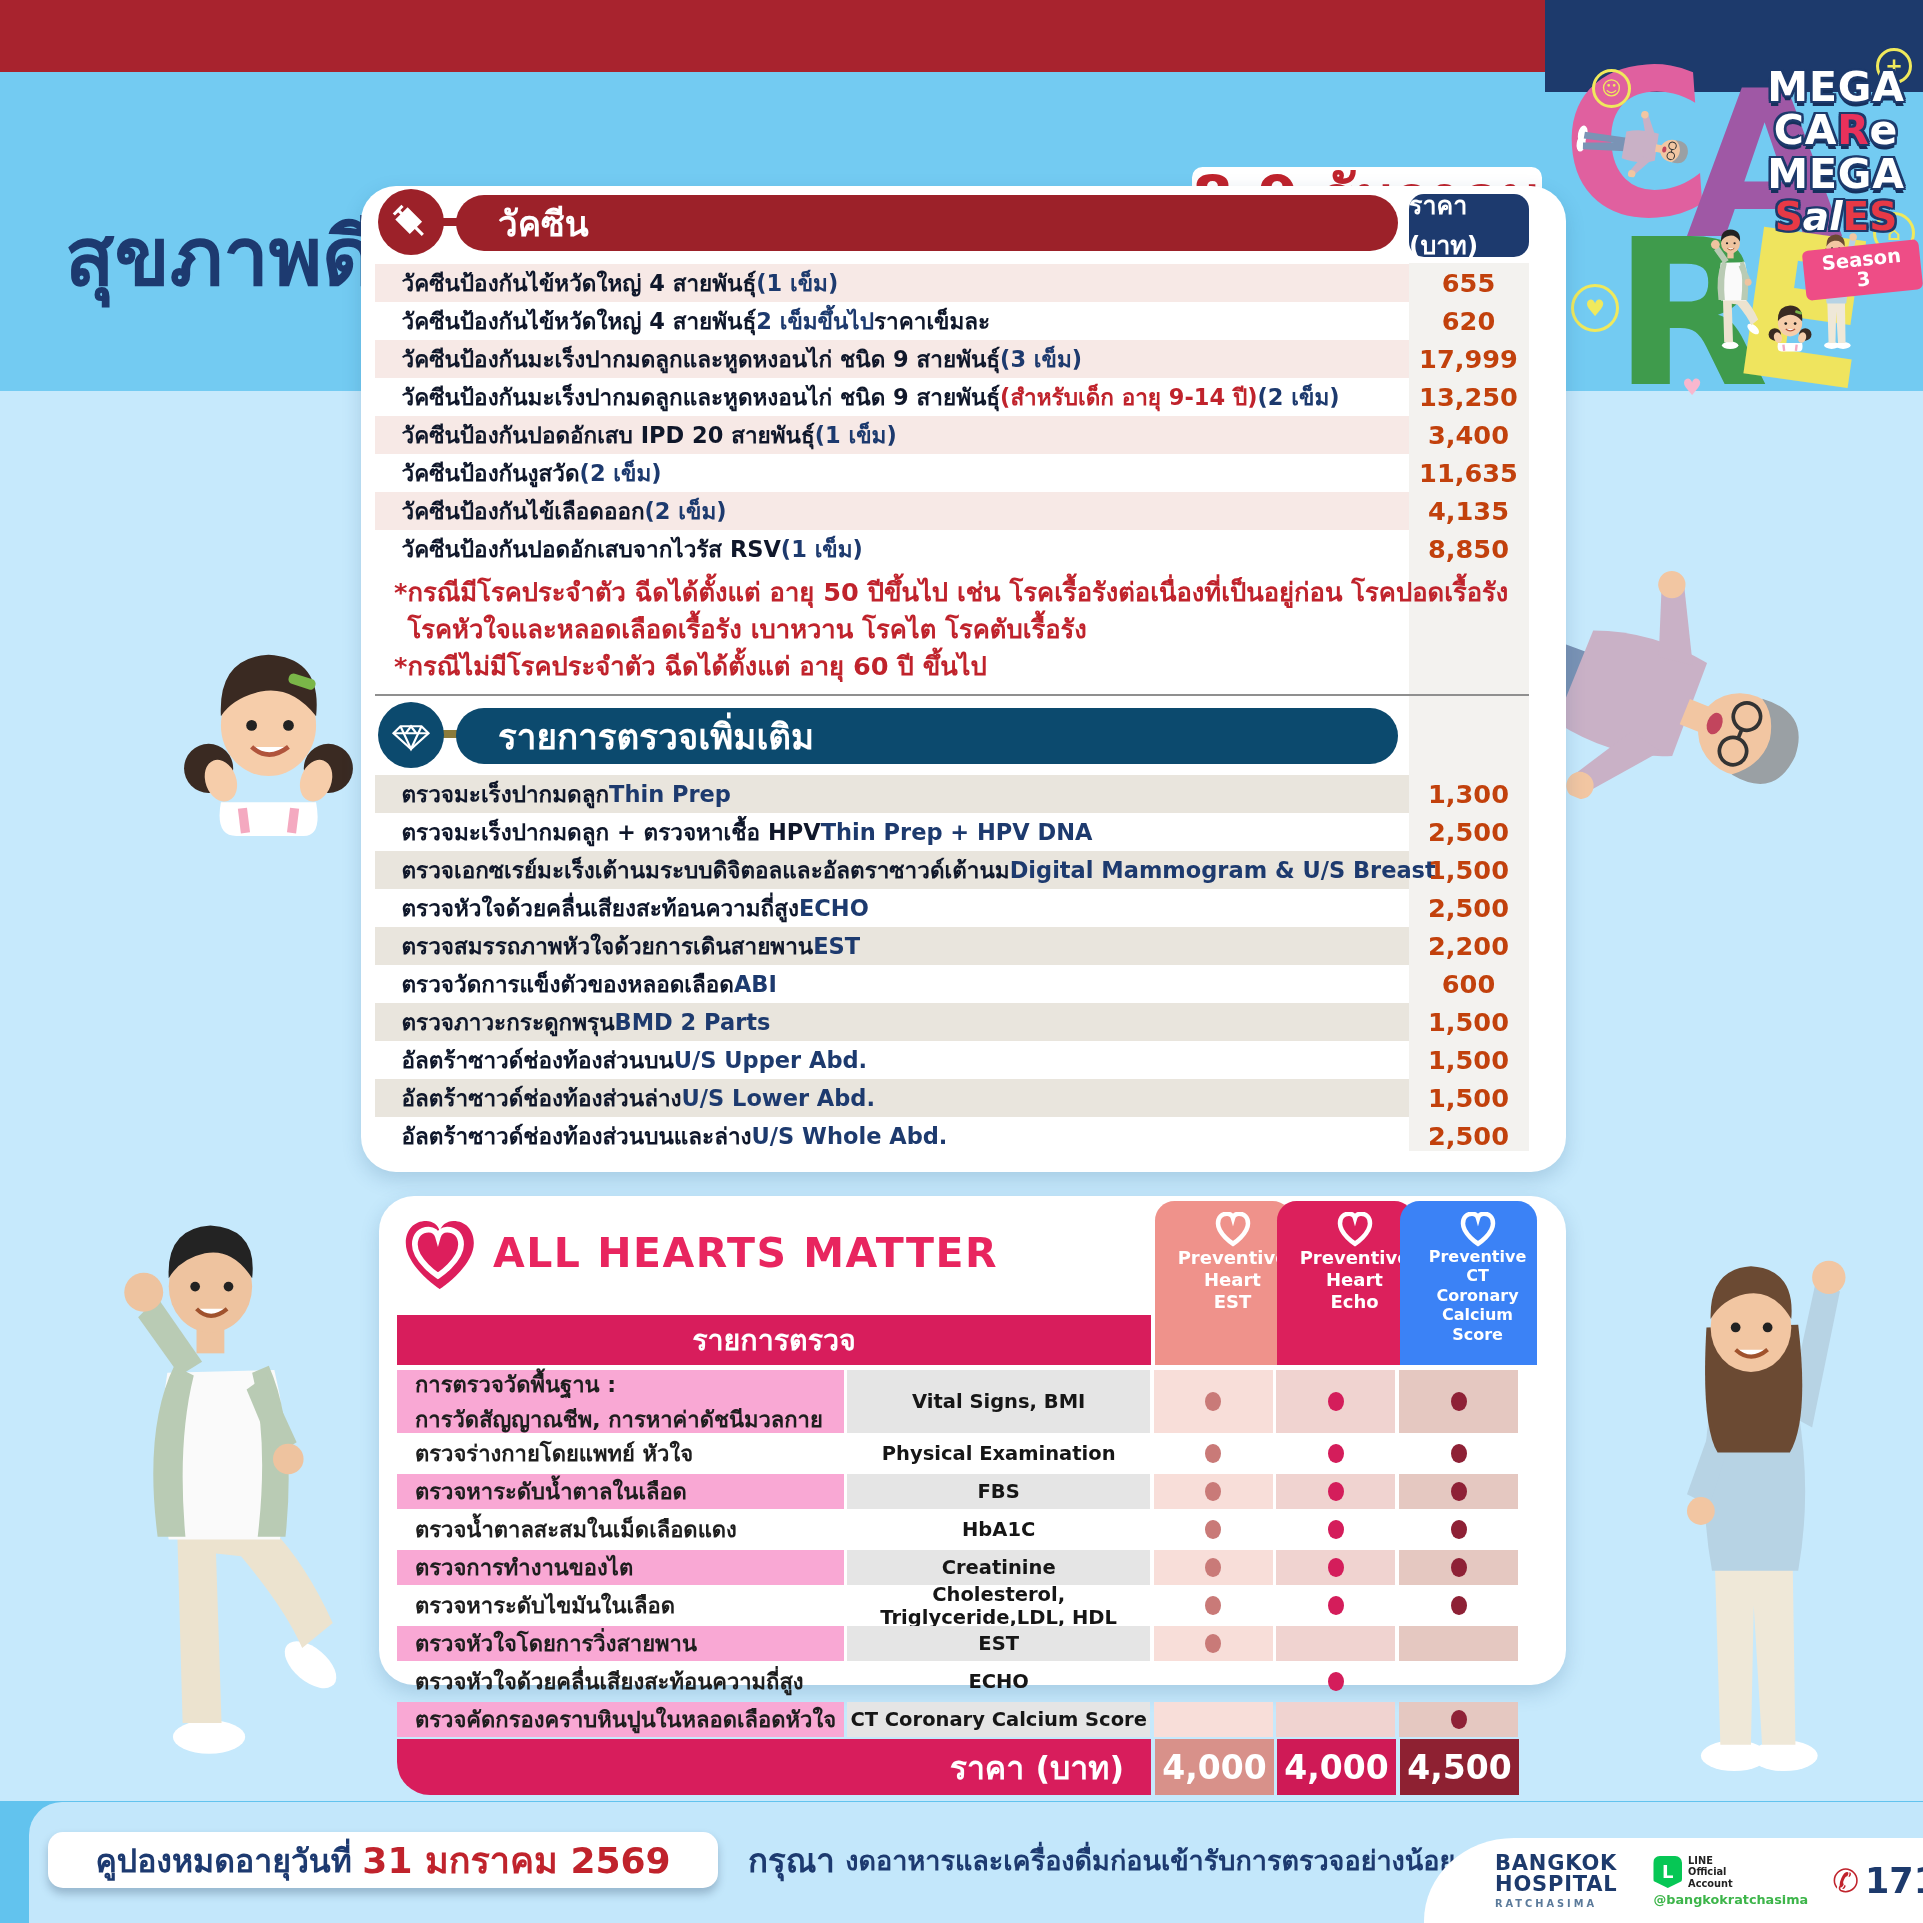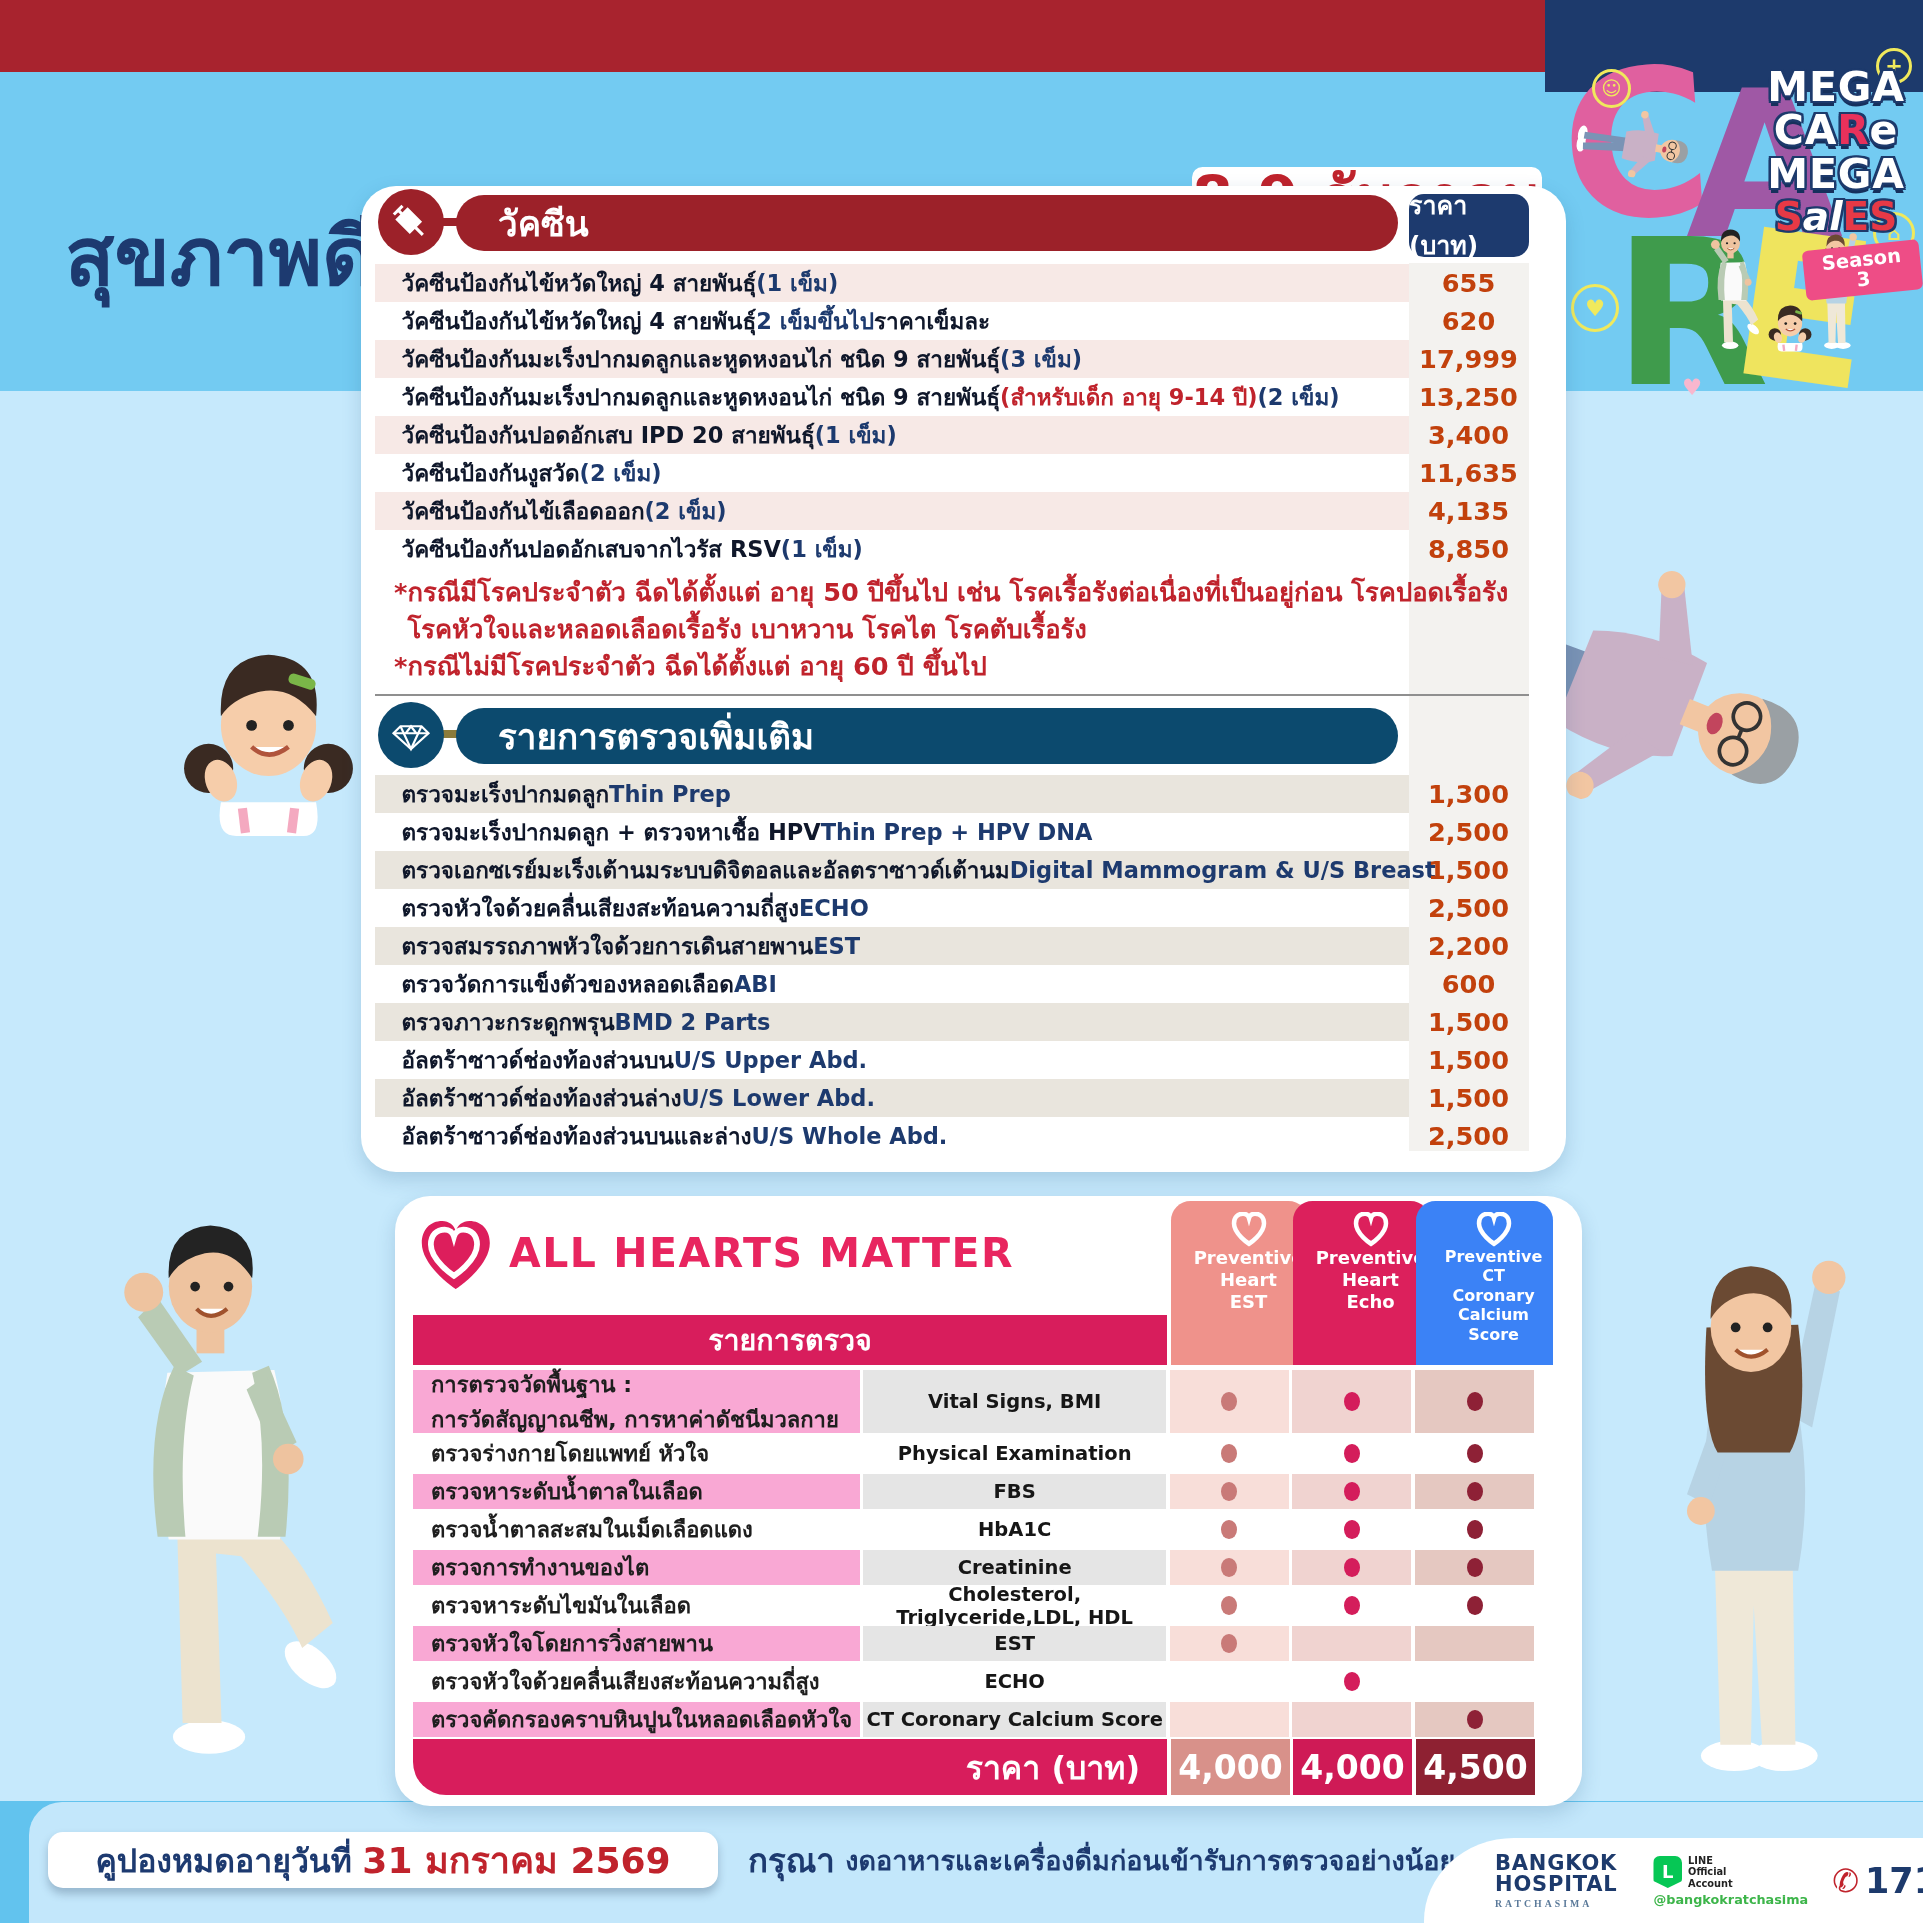--- a/index.html
+++ b/index.html
@@ -25,21 +25,21 @@
   #mega-block .mega-line{font-size:41px;letter-spacing:0.8px;text-shadow:2.3px 0 #1d3a6c,-2.3px 0 #1d3a6c,0 2.3px #1d3a6c,0 -2.3px #1d3a6c,2.3px 2.3px #1d3a6c,-2.3px -2.3px #1d3a6c,2.3px -2.3px #1d3a6c,-2.3px 2.3px #1d3a6c,0 4.5px #16305c;}
   #mega-block .accent{color:#e8315b;}
   #mega-block .sales-line{font-size:39px;text-shadow:2.3px 0 #1d3a6c,-2.3px 0 #1d3a6c,0 2.3px #1d3a6c,0 -2.3px #1d3a6c,2.3px 2.3px #1d3a6c,-2.3px -2.3px #1d3a6c,2.3px -2.3px #1d3a6c,-2.3px 2.3px #1d3a6c;}
   #mega-block .sales-line .s-red{color:#e63946;}
   #mega-block .sales-line .s-al{font-style:italic;}
   #season-badge{display:inline-block;margin-top:7.5px;margin-left:53px;background:#ee4d86;color:#fff;font-size:19.5px;font-weight:700;padding:4.5px 13.5px;border-radius:6px;transform:rotate(-6deg);text-shadow:none;}
   .mini-icon{z-index:2;color:#f0e95c;border:3px solid #f0e95c;border-radius:50%;display:flex;align-items:center;justify-content:center;background:transparent;font-weight:700;}
   
   .card{background:#fff;border-radius:35px;box-shadow:0 7.5px 19.5px rgba(30,80,120,.18);z-index:5;}
   #card1{left:361px;top:186px;width:1205px;height:986px;}
-  #card2{left:379px;top:1196px;width:1187px;height:610px;margin-left:16px;}
+  #card2{left:379px;top:1196px;width:1187px;height:489px;}
   
   .sec-circle{position:absolute;width:66px;height:66px;border-radius:50%;display:flex;align-items:center;justify-content:center;}
   .sec-pill{position:absolute;height:56px;border-radius:28.6px;display:flex;align-items:center;color:#fff;font-size:35px;font-weight:800;padding-left:42px;box-sizing:border-box;}
   .red-bg{background:#9c2129;} .gold-bg{background:#0c4a6e;}
   .sec-link{position:absolute;height:7.5px;background:#9c2129;}
   #price-pill{left:1048px;top:7.5px;width:120px;height:63px;background:#1d3a6e;border-radius:15px;color:#fff;font-size:25px;font-weight:700;display:flex;align-items:center;justify-content:center;}
   #price-strip{left:1048px;top:77px;width:120px;height:888px;background:#f3f2ef;}
   
   .rows{position:absolute;left:13.5px;width:1154px;}
   .vrow{display:flex;height:38px;align-items:center;}
@@ -78,21 +78,21 @@
   #footer-panel{left:28.6px;top:1802px;width:1895px;height:122px;background:#c3e7fb;border-top-left-radius:33px;}
   #coupon-badge{left:48px;top:1832px;width:670px;height:56px;background:#fff;border-radius:15px;box-shadow:0 5.3px 9px rgba(20,40,70,.25);display:flex;align-items:center;justify-content:center;gap:10.5px;white-space:nowrap;z-index:6;}
   #coupon-badge .c-pre{color:#1d3a70;font-size:32px;font-weight:900;}
   #coupon-badge .c-date{color:#c0232c;font-size:36px;font-weight:900;}
   #footer-notice{left:748px;top:1832px;height:56px;display:flex;align-items:center;white-space:nowrap;z-index:6;color:#1d3a70;}
   #footer-notice .n-bold{font-size:33px;font-weight:900;margin-right:10.5px;}
   #footer-notice .n-rest{font-size:27px;font-weight:600;}
   #contact-panel{left:1424px;top:1838px;width:500px;height:86px;background:#fff;border-top-left-radius:90px 83px;display:flex;align-items:center;gap:12px;padding-left:59px;box-sizing:border-box;z-index:6;}
   #bh-name{line-height:1;color:#1d3a6c;}
   #bh-name .bh1{font-size:21px;font-weight:900;letter-spacing:0.8px;}
-  #bh-name .bh2{font-size:9.8px;font-weight:700;letter-spacing:3px;color:#5b7a9a;margin-top:3.8px;font-family:Liberation Serif, serif;}
+  #bh-name .bh2{font-size:9.8px;font-weight:700;letter-spacing:3px;color:#5b7a9a;margin-top:3.8px;}
   .v-sep{width:2.3px;height:51px;background:#5b7a9a;border-radius:1.5px;}
   #line-block{display:flex;flex-direction:column;align-items:flex-start;}
   #line-top{display:flex;align-items:center;gap:6px;}
   #line-badge{width:28.6px;height:32px;background:#06c755;border-radius:6.8px 6.8px 9px 9px;clip-path:polygon(0 0,100% 0,100% 78%,50% 100%,0 78%);display:flex;align-items:center;justify-content:center;color:#fff;font-size:18px;font-weight:900;}
   #line-labels{font-size:9.8px;font-weight:700;color:#222;line-height:11.3px;}
   #line-handle{margin-top:3px;font-size:12.8px;font-weight:700;color:#3db54a;}
   #phone-block{display:flex;align-items:center;gap:6px;}
   #phone-icon{color:#c0232c;font-size:32px;line-height:1;}
   #phone-num{color:#1d3a6c;font-size:35px;font-weight:900;}
   

